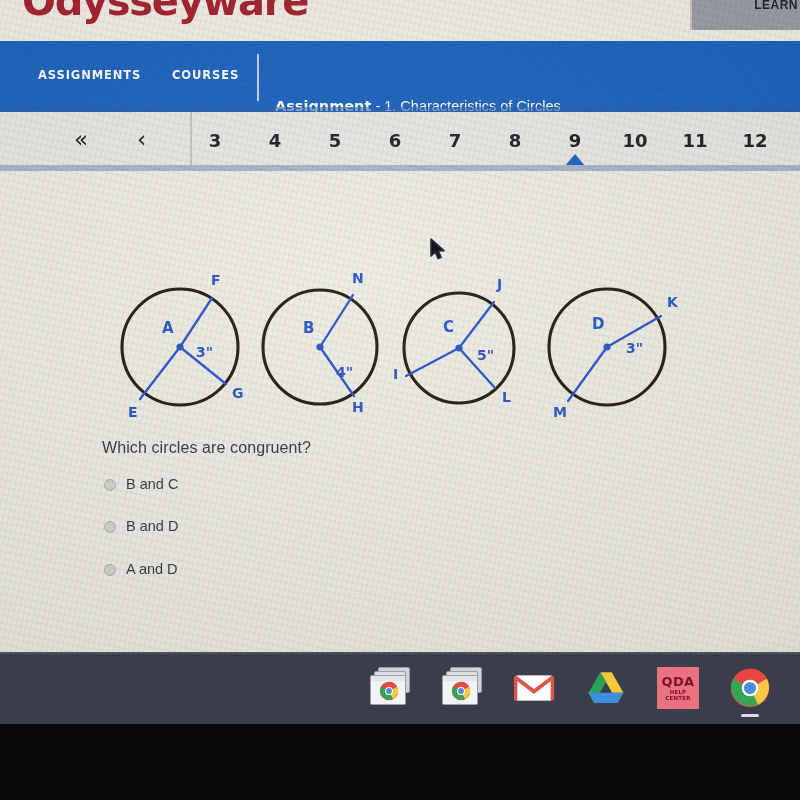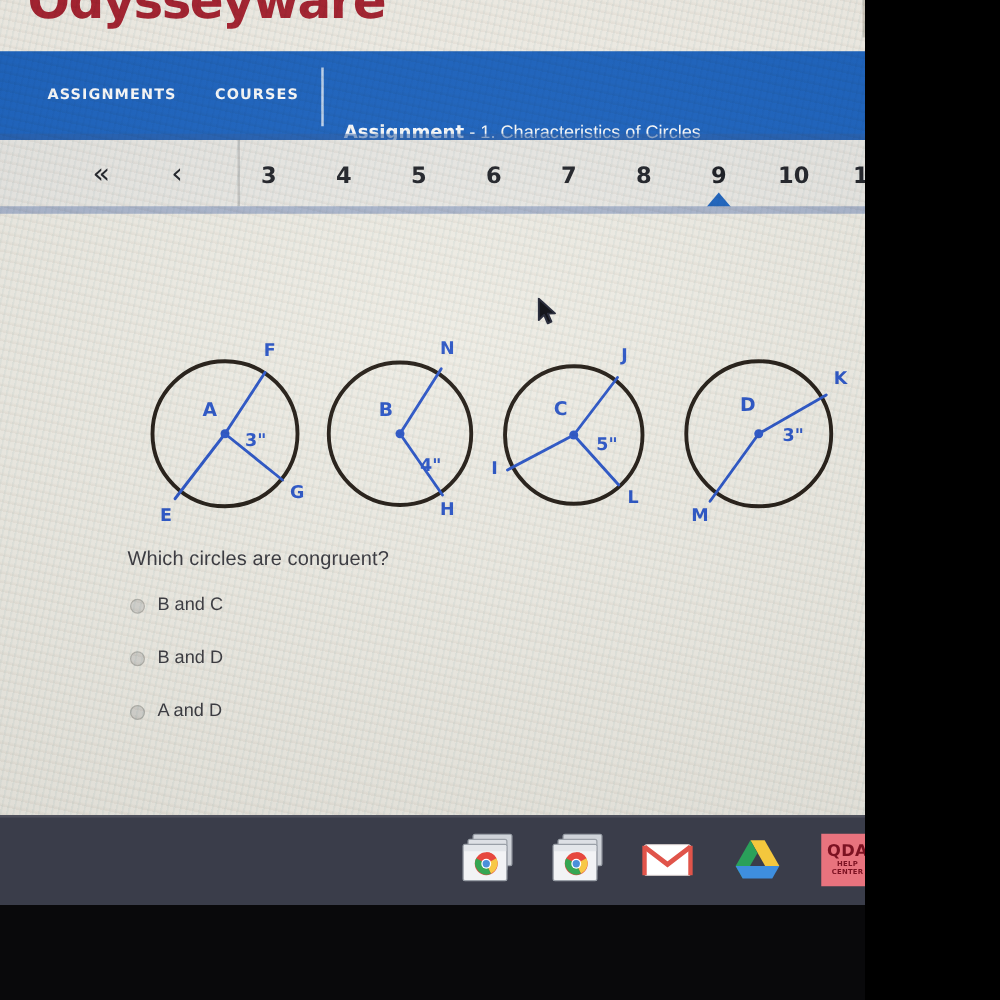--- a/index.html
+++ b/index.html
@@ -7,21 +7,21 @@
   html, body {
     width: 800px;
     height: 800px;
     overflow: hidden;
     background: #000;
     font-family: "Liberation Sans", sans-serif;
   }
 
   #screen {
     position: relative;
-    width: 692px;
+    width: 800px;
     height: 800px;
     background: #060608;
     overflow: hidden;
     padding-left: 40px;
   }
 
   
   #page {
     position: absolute;
     left: 0; top: 0;

